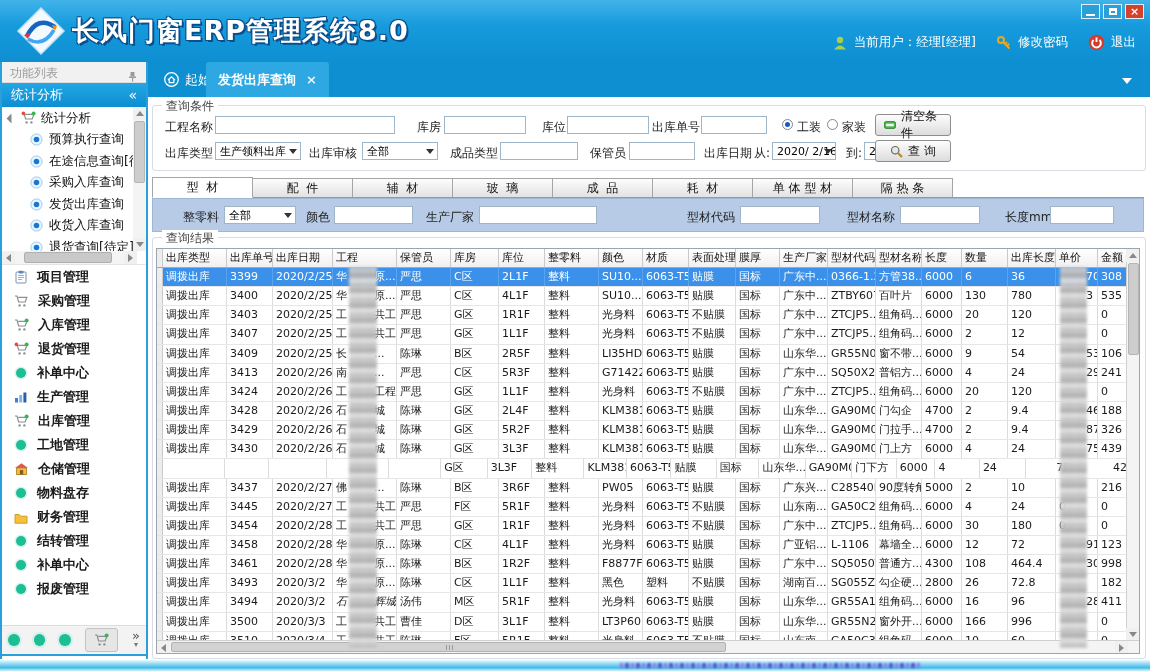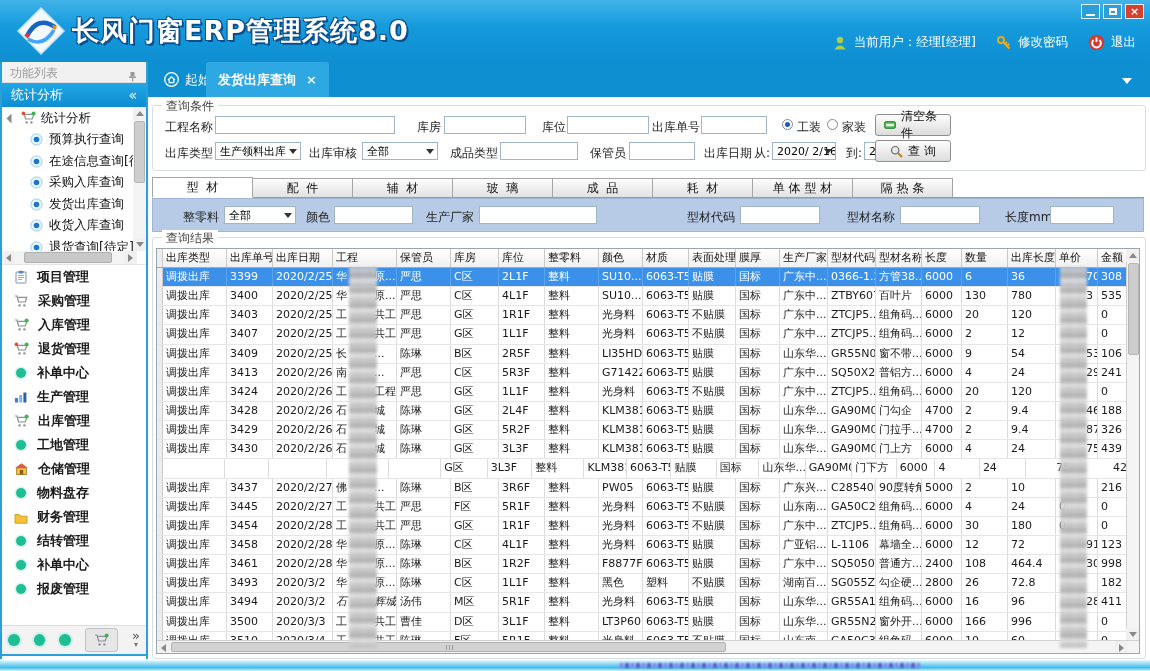--- a/index.html
+++ b/index.html
@@ -907,21 +907,21 @@
                 <div class="cell" style="width: 48px;">B区</div>
                 <div class="cell" style="width: 46px;">1R2F</div>
                 <div class="cell" style="width: 54px;">整料</div>
                 <div class="cell" style="width: 44px;">F8877FT</div>
                 <div class="cell" style="width: 46px;">6063-T5</div>
                 <div class="cell" style="width: 47px;">贴膜</div>
                 <div class="cell" style="width: 44px;">国标</div>
                 <div class="cell" style="width: 48px;">广东中...</div>
                 <div class="cell" style="width: 48px;">SQ5050T20</div>
                 <div class="cell" style="width: 46px;">普通方...</div>
-                <div class="cell" style="width: 40px;">2400</div>
+                <div class="cell" style="width: 40px;">4300</div>
                 <div class="cell" style="width: 46px;">108</div>
                 <div class="cell" style="width: 48px;">464.4</div>
                 <div class="cell" style="width: 42px;"><span></span><span class="bgap"></span><span>306</span></div>
                 <div class="cell" style="width: 30px;">998</div>
               </div>
               <div class="grow">
                 <div class="ind"></div>
                 <div class="cell" style="width: 64px;">调拨出库</div>
                 <div class="cell" style="width: 46px;">3493</div>
                 <div class="cell" style="width: 60px;">2020/3/2</div>

